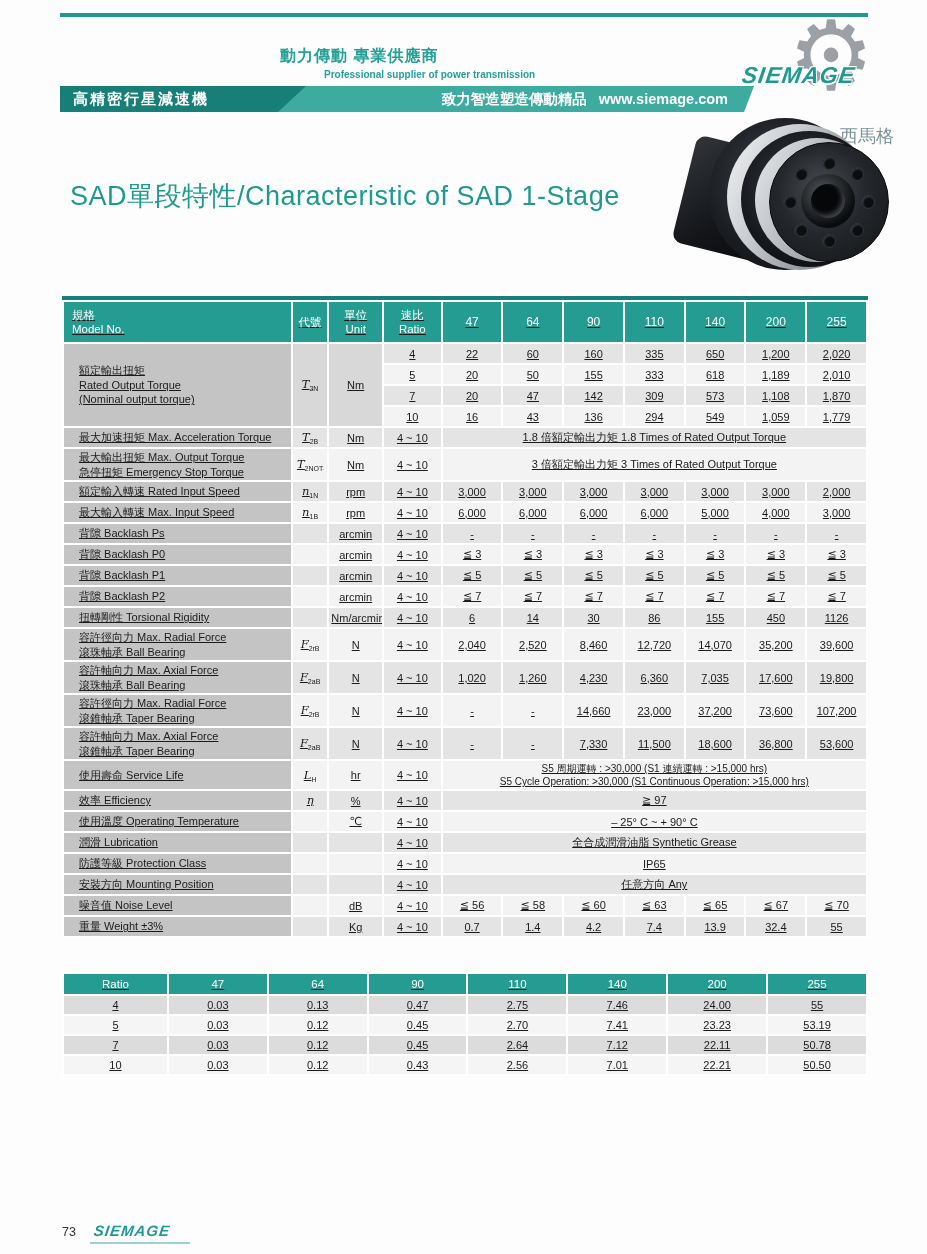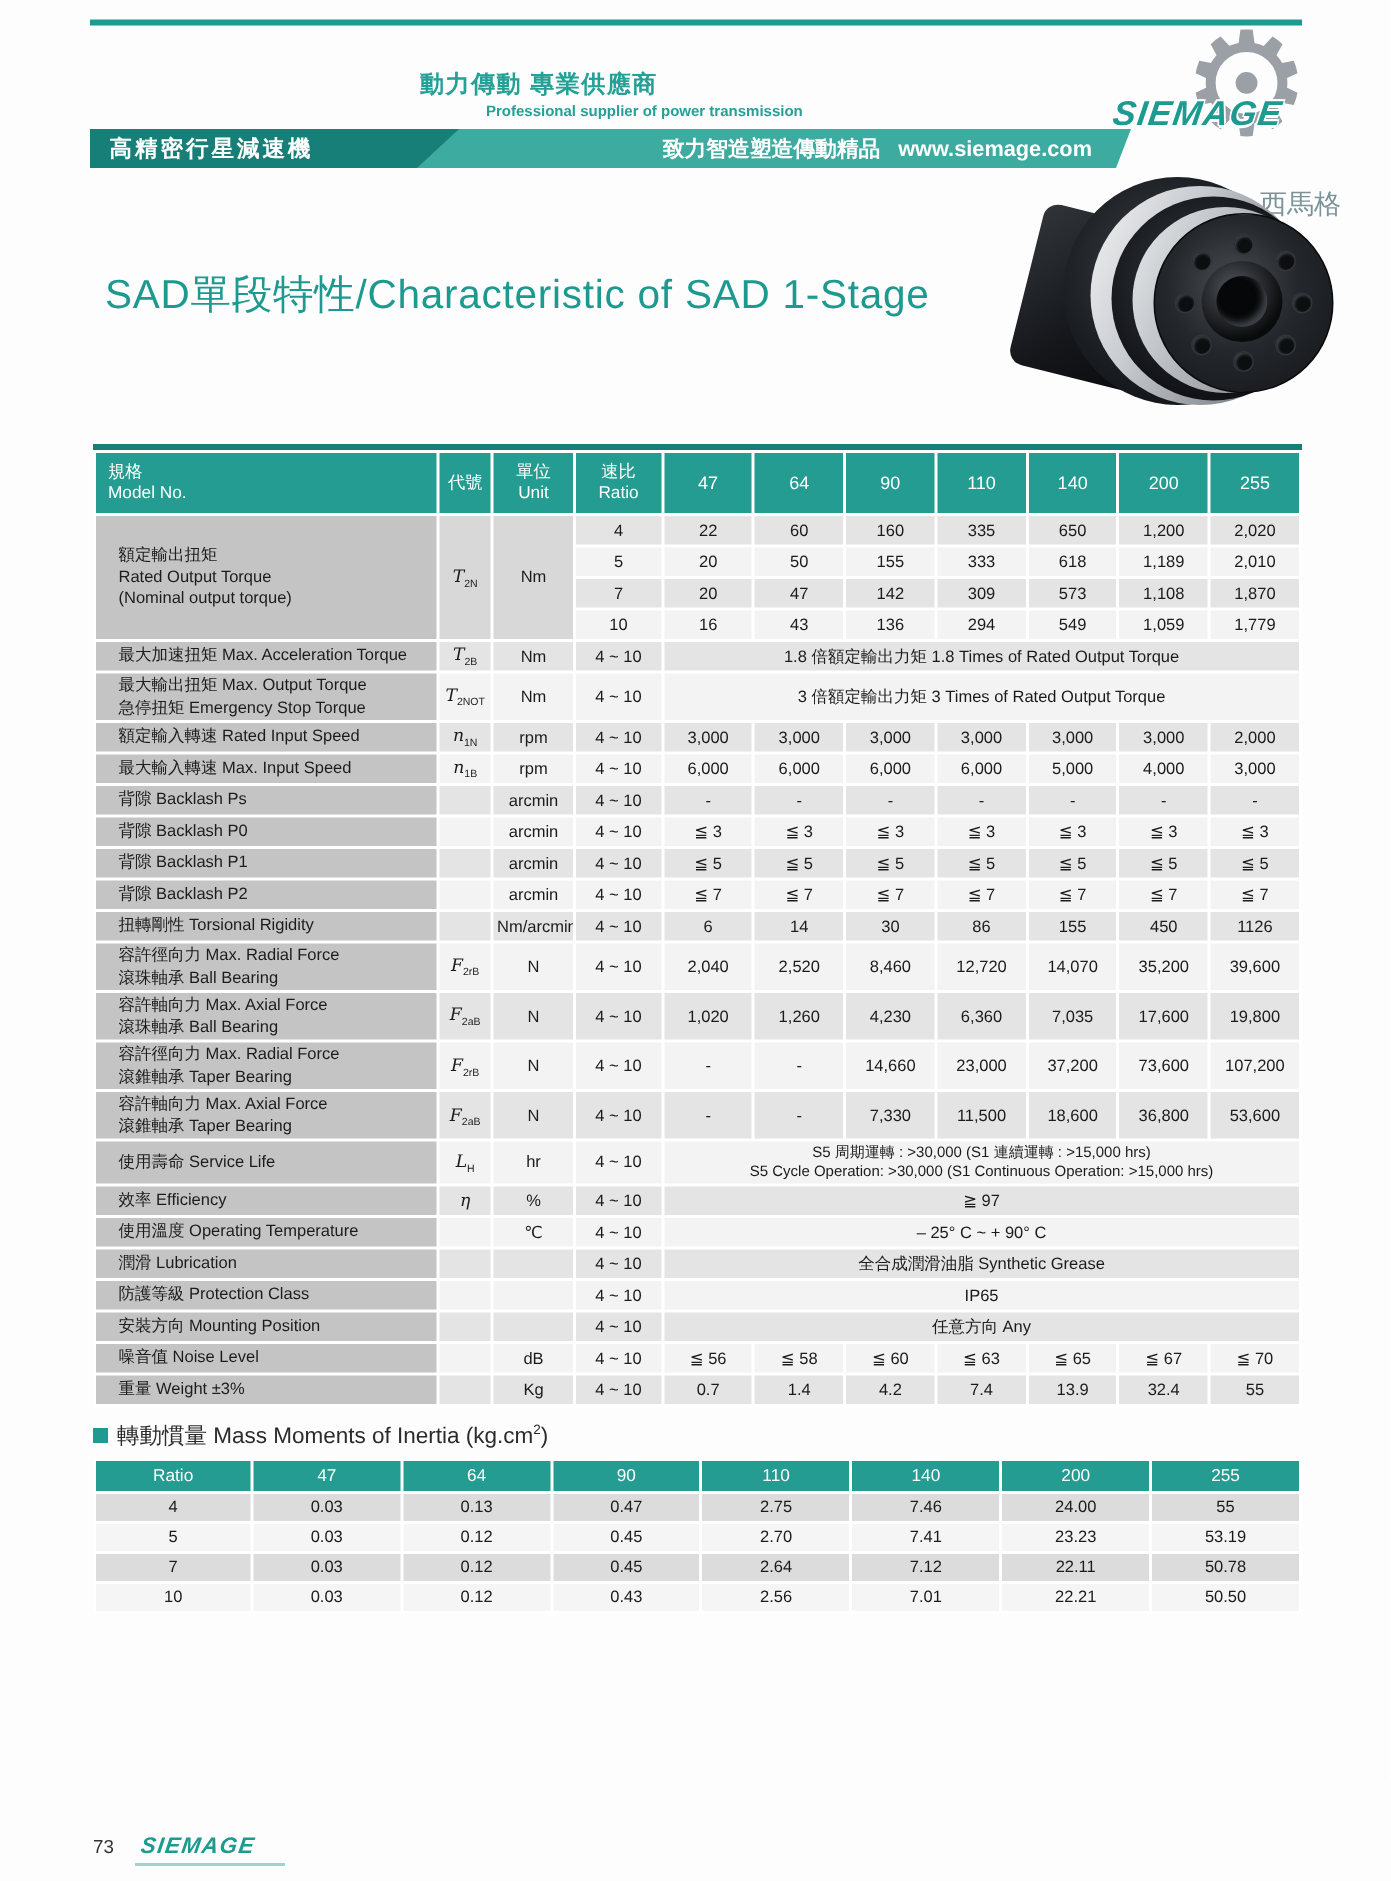--- a/index.html
+++ b/index.html
@@ -54,21 +54,21 @@
            border:1px solid #0a0b0c;}
   .ph-hub{position:absolute;left:118px;top:62px;width:54px;height:54px;border-radius:50%;
           background:radial-gradient(circle at 40% 35%,#53575c,#0a0b0d 70%);}
   .ph-bore{position:absolute;left:128px;top:72px;width:34px;height:34px;border-radius:50%;
            background:#060708;box-shadow:inset -3px -3px 5px #41464c;}
   .ph-bolt{position:absolute;width:12px;height:12px;border-radius:50%;background:#0c0e10;
            box-shadow:inset 1px 1px 2px #41464c;border:1px solid #33373c;}
 
   
   .spec-wrap{position:absolute;left:62px;top:296px;width:806px;border-top:4px solid #177f77;}
-  table{border-collapse:separate;border-spacing:2px;table-layout:fixed;width:806px;background:#fff;}
+  table{border-collapse:separate;border-spacing:2px;table-layout:fixed;width:806px;background:#fff;text-decoration:underline;}
   th,td{padding:1px 2px;text-align:center;vertical-align:middle;font-size:11px;overflow:hidden;}
   th.h{background:#259c92;color:#fff;font-weight:400;height:38px;white-space:pre-line;line-height:1.25;
        font-size:11.5px;}
   th.h-num{font-size:12px;}
   th.h-model{text-align:left;padding-left:8px;}
   td{height:17px;}
   td.lbl{background:#c4c4c4;text-align:left;padding-left:15px;white-space:pre-line;line-height:1.32;
          color:#1c1c1c;font-size:11px;}
   td.mrg{background:#d8d8d8;}
   td.c-even{background:#e4e4e4;}
@@ -451,23 +451,20 @@
             <td class="c-even">4.2</td>
             <td class="c-even">7.4</td>
             <td class="c-even">13.9</td>
             <td class="c-even">32.4</td>
             <td class="c-even">55</td>
           </tr>
         </tbody>
       </table>
   </div>
 
-  <div class="inertia-title">
-    <span class="bullet"></span><span>轉動慣量</span><span> Mass Moments of Inertia (kg.cm</span><sup>2</sup><span>)</span>
-  </div>
 
   <div class="inertia-wrap">
     <table id="inertia-table">
         <colgroup>
           <col style="width: 102px;">
           <col style="width: 97px;">
           <col style="width: 97px;">
           <col style="width: 97px;">
           <col style="width: 97px;">
           <col style="width: 97px;">

